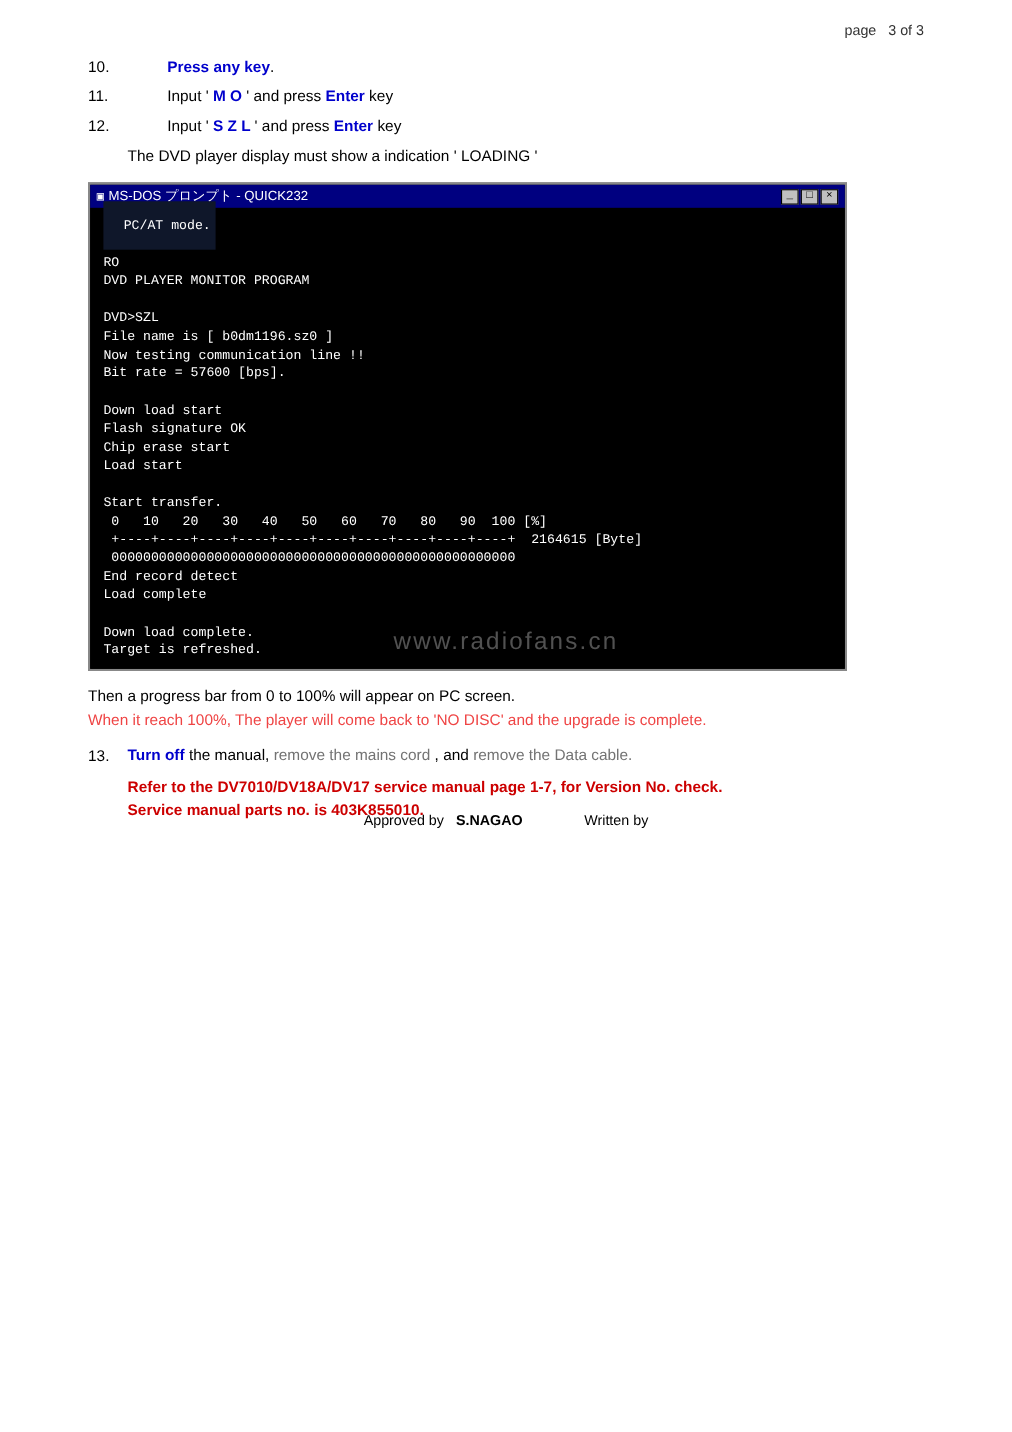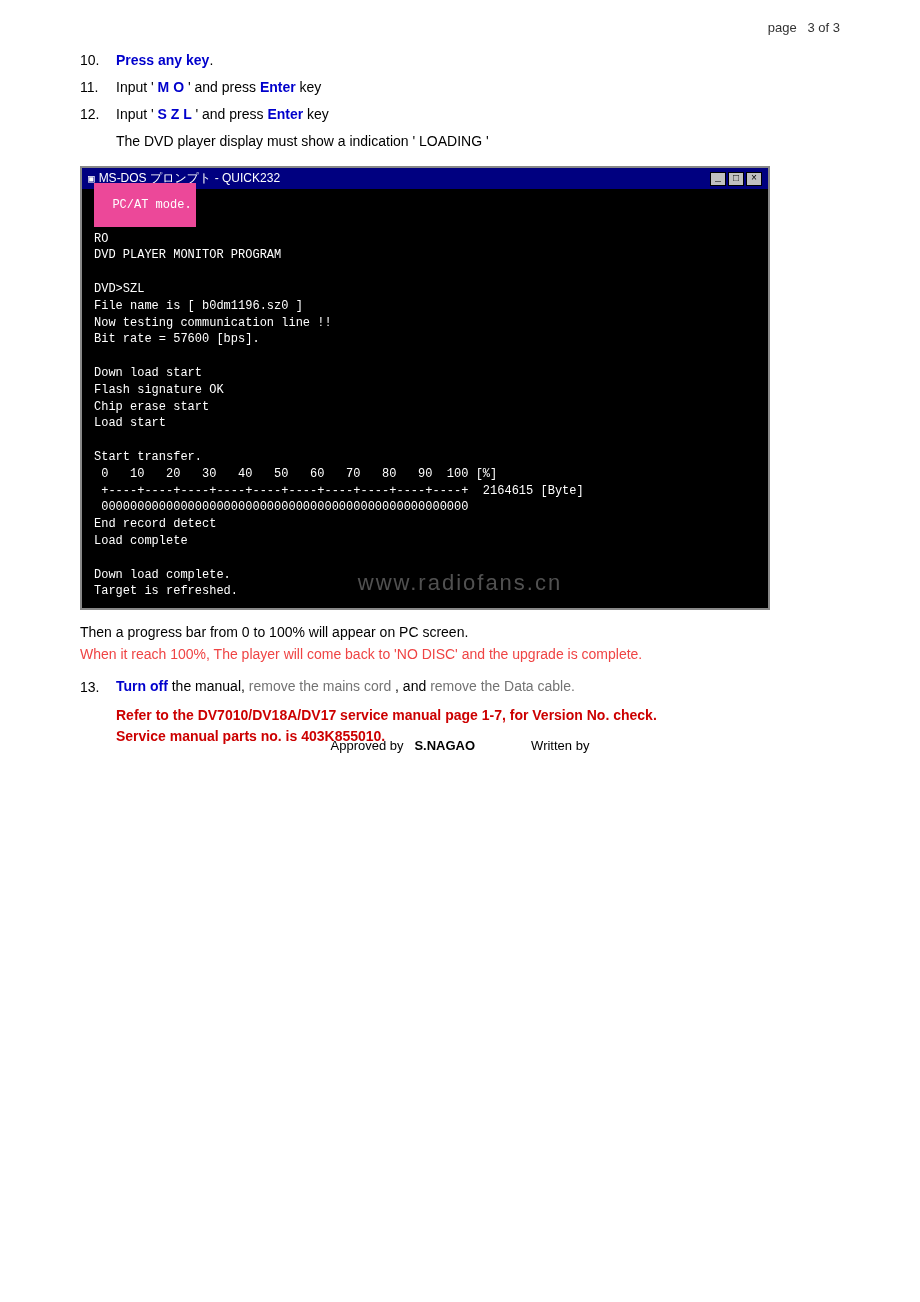--- a/index.html
+++ b/index.html
@@ -29,20 +29,21 @@
 
     
     .step-list {
       margin-top: 10px;
     }
 
     .step-item {
       display: flex;
       margin-bottom: 6px;
       line-height: 1.5;
+      gap: 36px;
     }
 
     .step-number {
       min-width: 36px;
       font-size: 14px;
       color: #000;
     }
 
     .step-content {
       flex: 1;
@@ -126,21 +127,21 @@
       background: #000000;
       color: #ffffff;
       font-family: 'Courier New', monospace;
       font-size: 12px;
       padding: 8px 12px;
       line-height: 1.4;
       white-space: pre;
     }
 
     .dos-highlight-green {
-      background: #ec4899;
+      background: #0f172a;
       color: #ffffff;
       padding: 15px 4px;
     }
 
     
     .watermark {
       position: absolute;
       top: 570px;
       left: 50%;
       transform: translateX(-50%);

